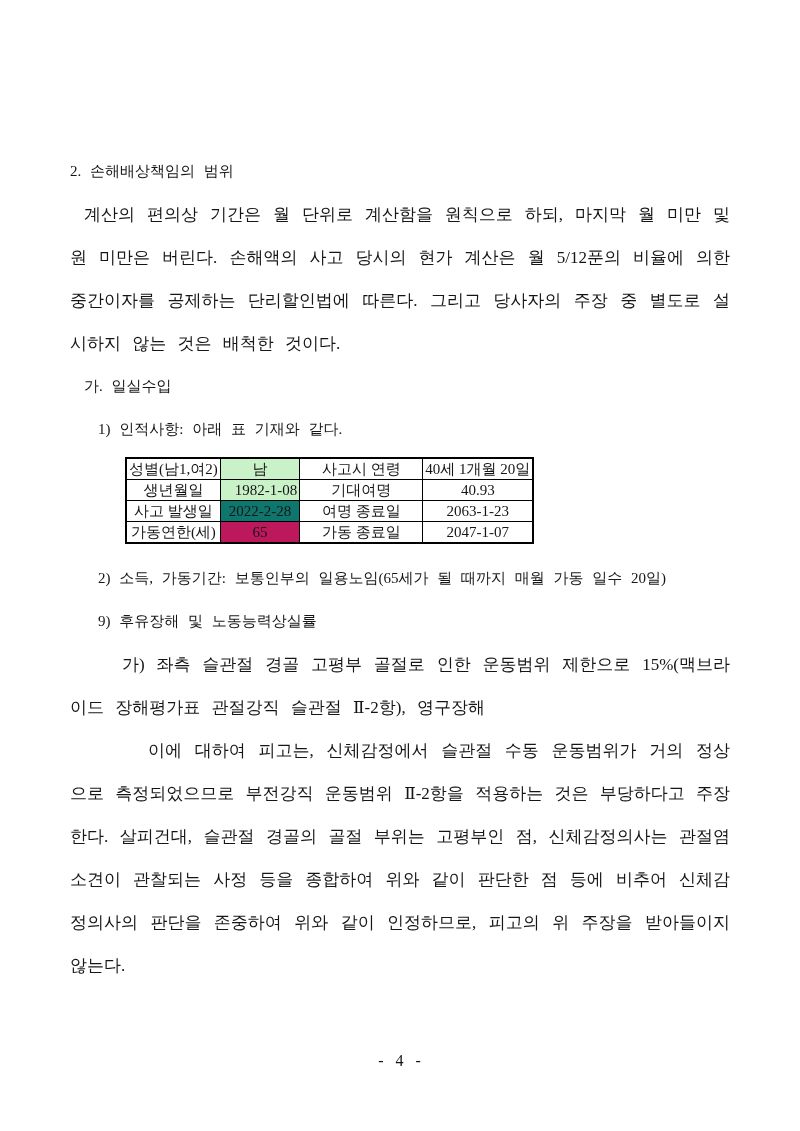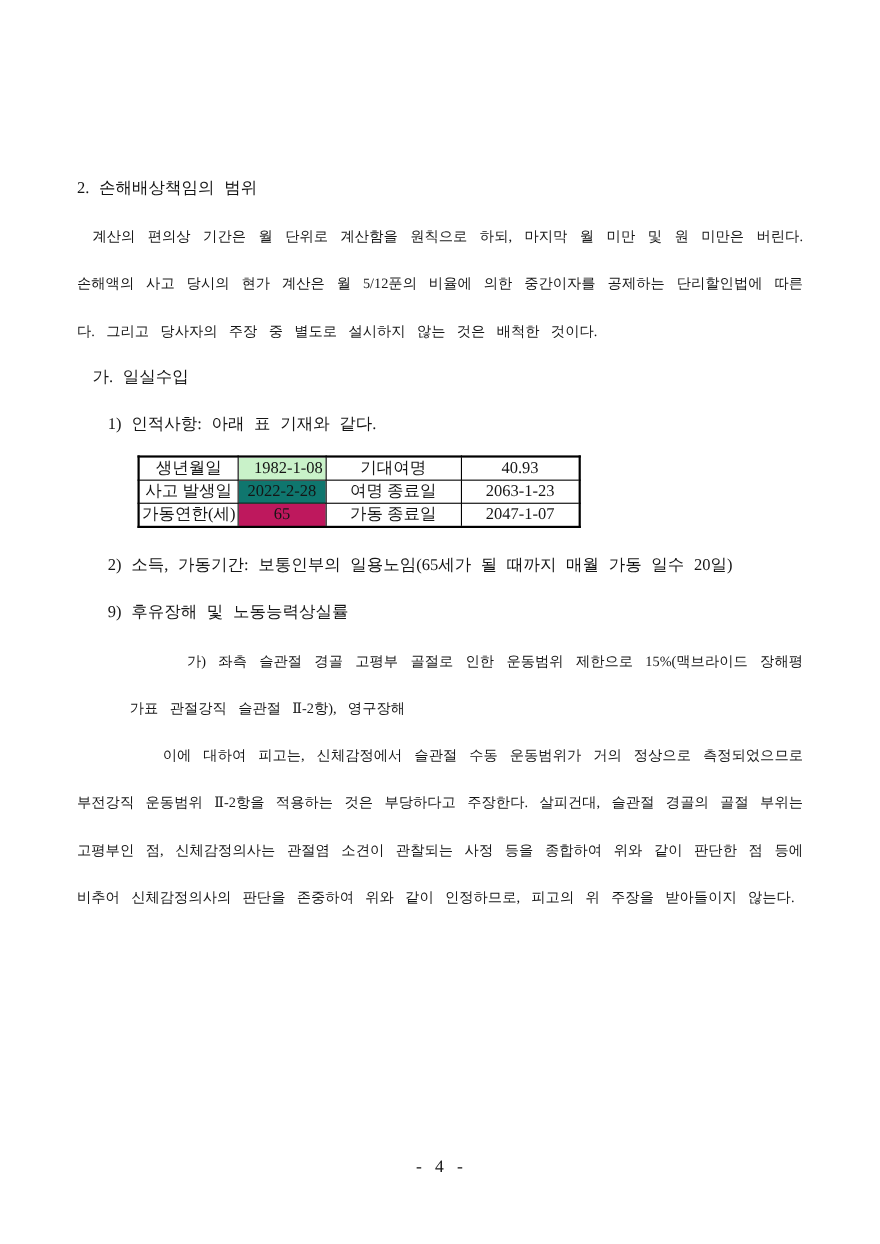--- a/index.html
+++ b/index.html
@@ -15,29 +15,29 @@
   }
   .page-content { padding: 150px 70px 0 70px; }
 
   .doc-line {
     font-size: 15px;
     line-height: 43px;
     word-spacing: 5px;
     white-space: nowrap;
   }
   .doc-para {
-    font-size: 13px;
+    font-size: 17px;
     line-height: 43px;
     text-align: justify;
     word-spacing: 7px;
   }
   .indent-1 { padding-left: 14px; }
   .indent-2 { padding-left: 28px; }
   .fl-indent-intro { text-indent: 14px; }
-  .fl-indent-sub   { text-indent: 52px; margin-left: 48px; }
+  .fl-indent-sub   { text-indent: 52px; }
   .fl-indent-deep  { text-indent: 78px; }
 
   table.info-table {
     border-collapse: collapse;
     table-layout: fixed;
     margin: 6px 0 13px 55px;
     border: 2px solid #000;
     font-size: 15px;
   }
   table.info-table td {
@@ -80,20 +80,26 @@
 
   <table class="info-table">
     <colgroup>
       <col class="col-l1">
         <col class="col-v1">
         <col class="col-l2">
         <col class="col-v2">
     </colgroup>
     <tbody>
       <tr>
+        <td>성별(남1,여2)</td>
+        <td style="background-color: rgb(201, 242, 201);">남</td>
+        <td>사고시 연령</td>
+        <td>40세 1개월 20일</td>
+      </tr>
+      <tr>
         <td>생년월일</td>
         <td style="background-color: rgb(201, 242, 201); padding-left: 14px;">1982-1-08</td>
         <td>기대여명</td>
         <td>40.93</td>
       </tr>
       <tr>
         <td>사고 발생일</td>
         <td style="background-color: #0f766e;">2022-2-28</td>
         <td>여명 종료일</td>
         <td>2063-1-23</td>

